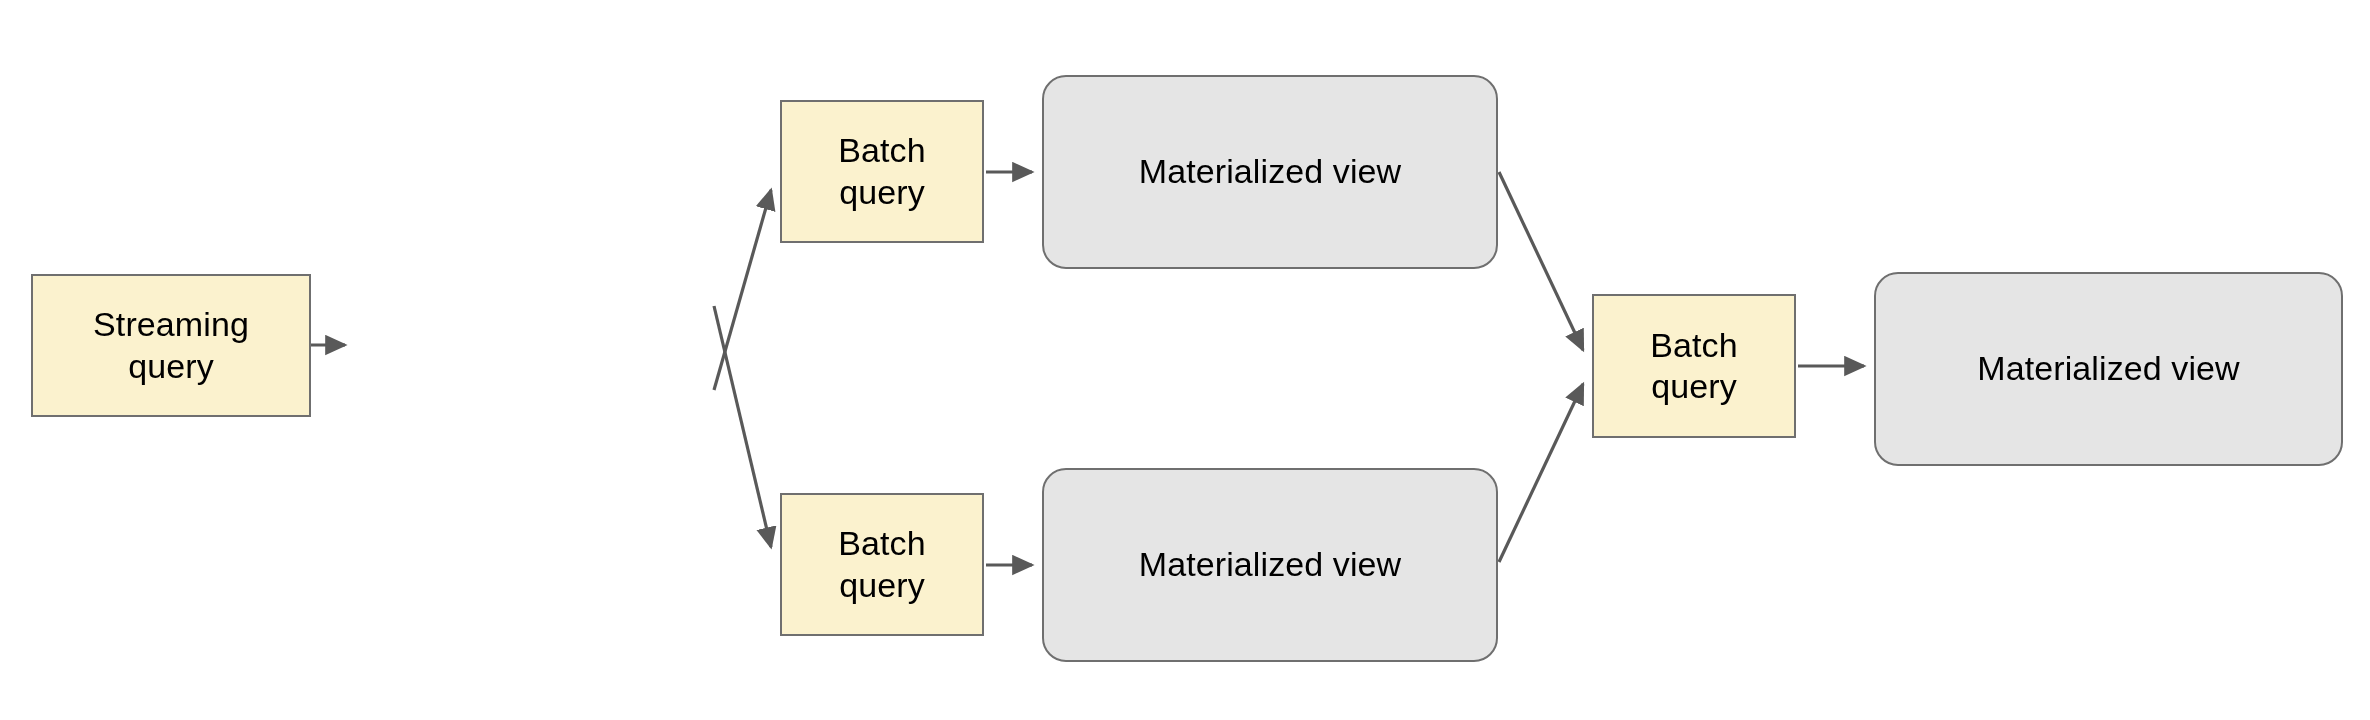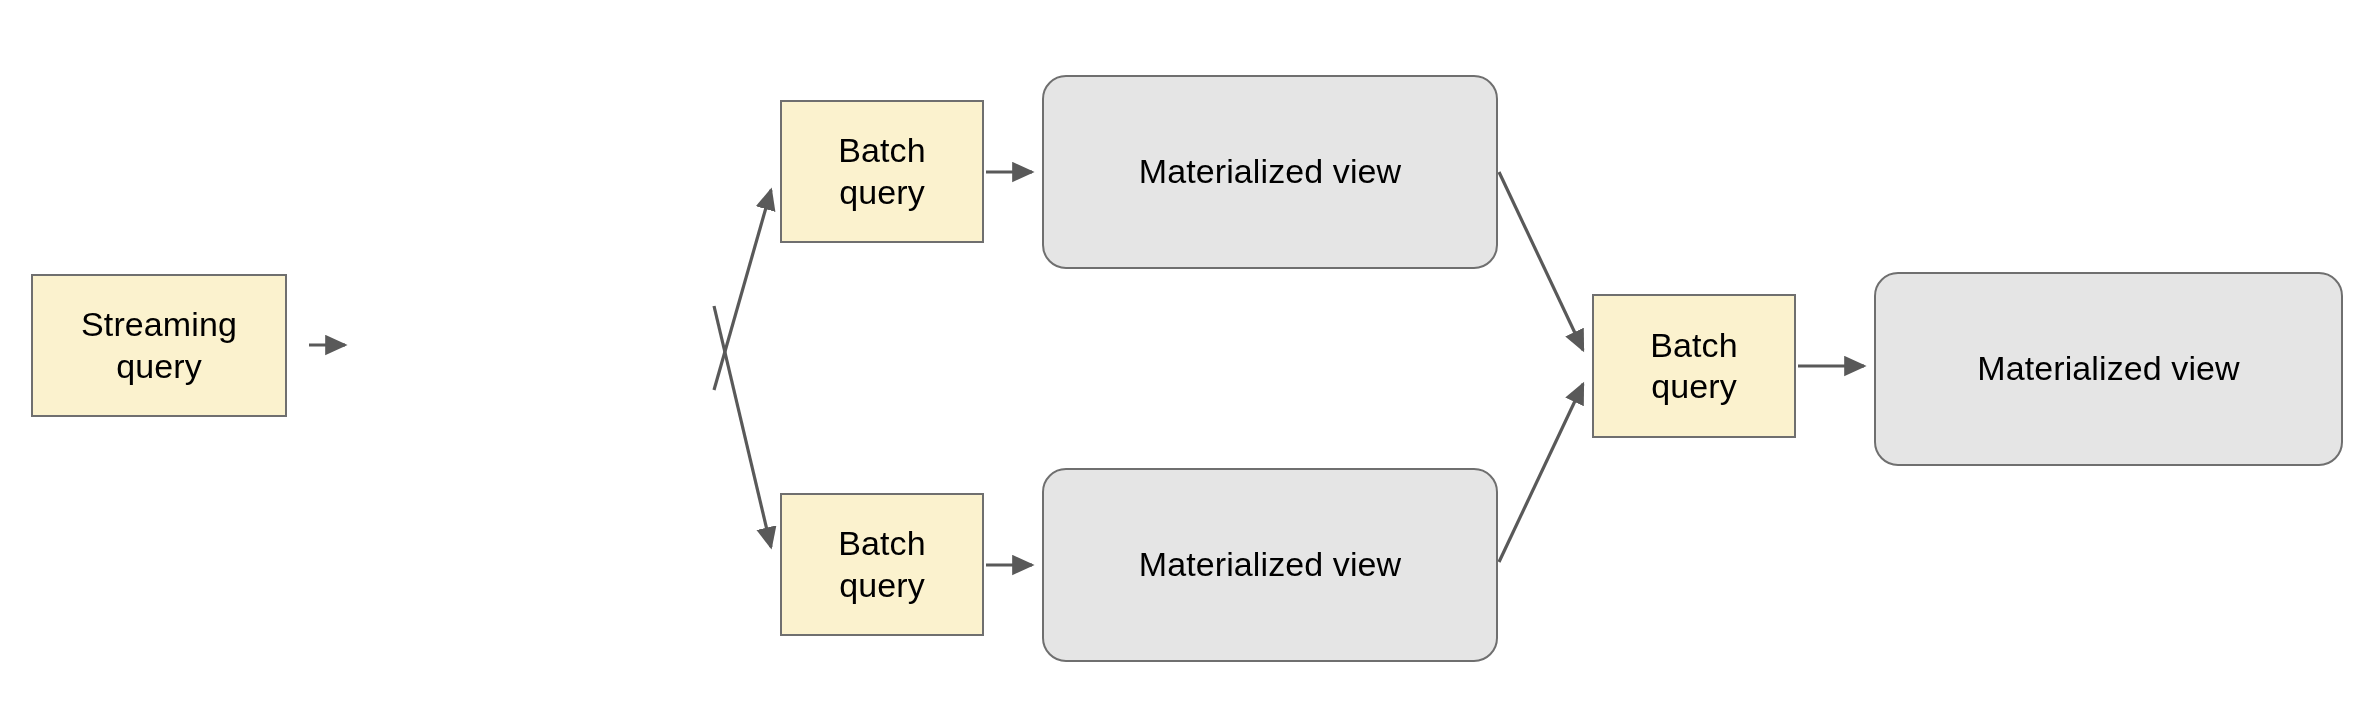--- a/index.html
+++ b/index.html
@@ -69,21 +69,21 @@
       <path d="M 714 390 L 771 190" marker-end="url(#arrowhead)"></path>
       <path d="M 986 172 L 1032 172" marker-end="url(#arrowhead)"></path>
       <path d="M 714 306 L 771 547" marker-end="url(#arrowhead)"></path>
       <path d="M 986 565 L 1032 565" marker-end="url(#arrowhead)"></path>
       <path d="M 1499 172 L 1583 350" marker-end="url(#arrowhead)"></path>
       <path d="M 1499 562 L 1583 384" marker-end="url(#arrowhead)"></path>
       <path d="M 1798 366 L 1864 366" marker-end="url(#arrowhead)"></path>
     </g>
   </svg>
 
-  <div class="node process" style="left:31px; top:274px; width:256px; height:143px;">
+  <div class="node process" style="left:31px; top:274px; width:280px; height:143px;">
     <span class="node-label">Streaming
 query</span>
   </div>
 
 
   <div class="node process" style="left:780px; top:100px; width:204px; height:143px;">
     <span class="node-label">Batch
 query</span>
   </div>
 

